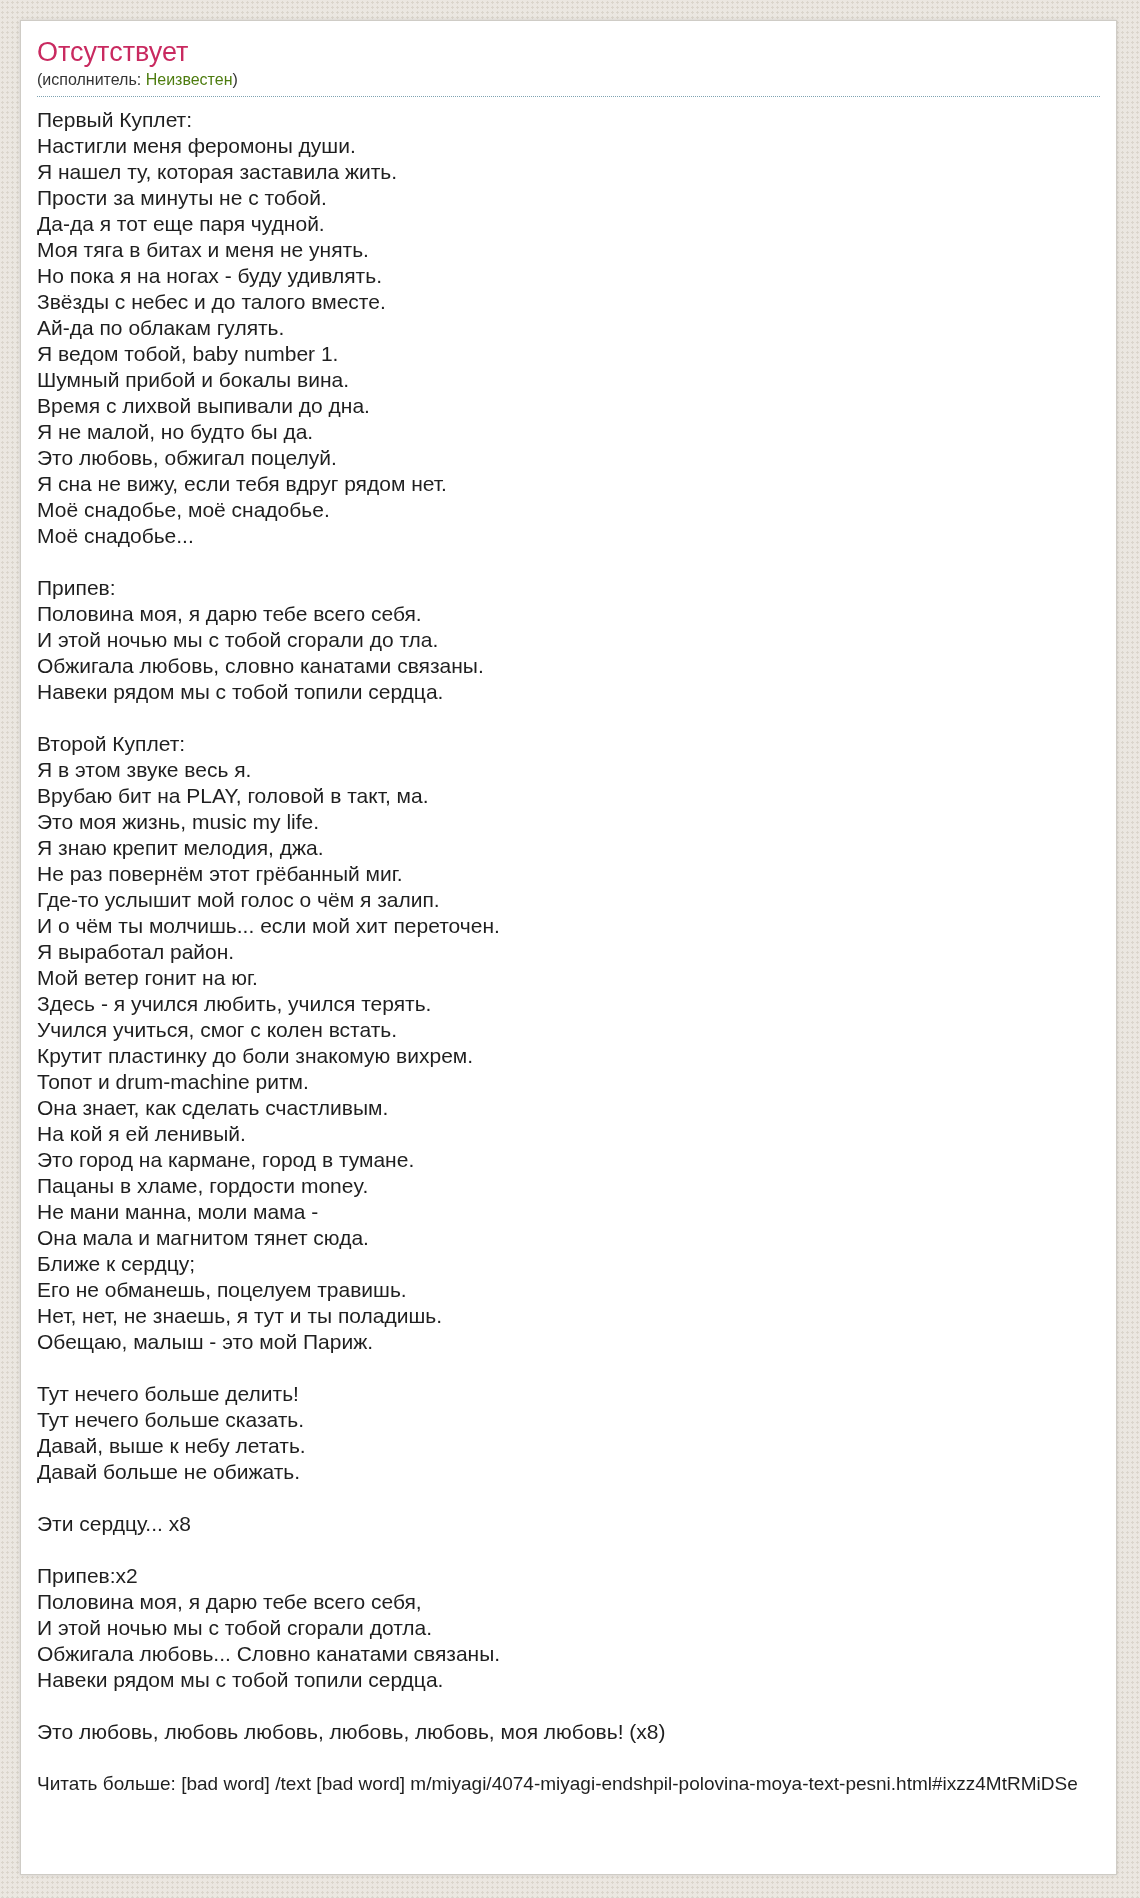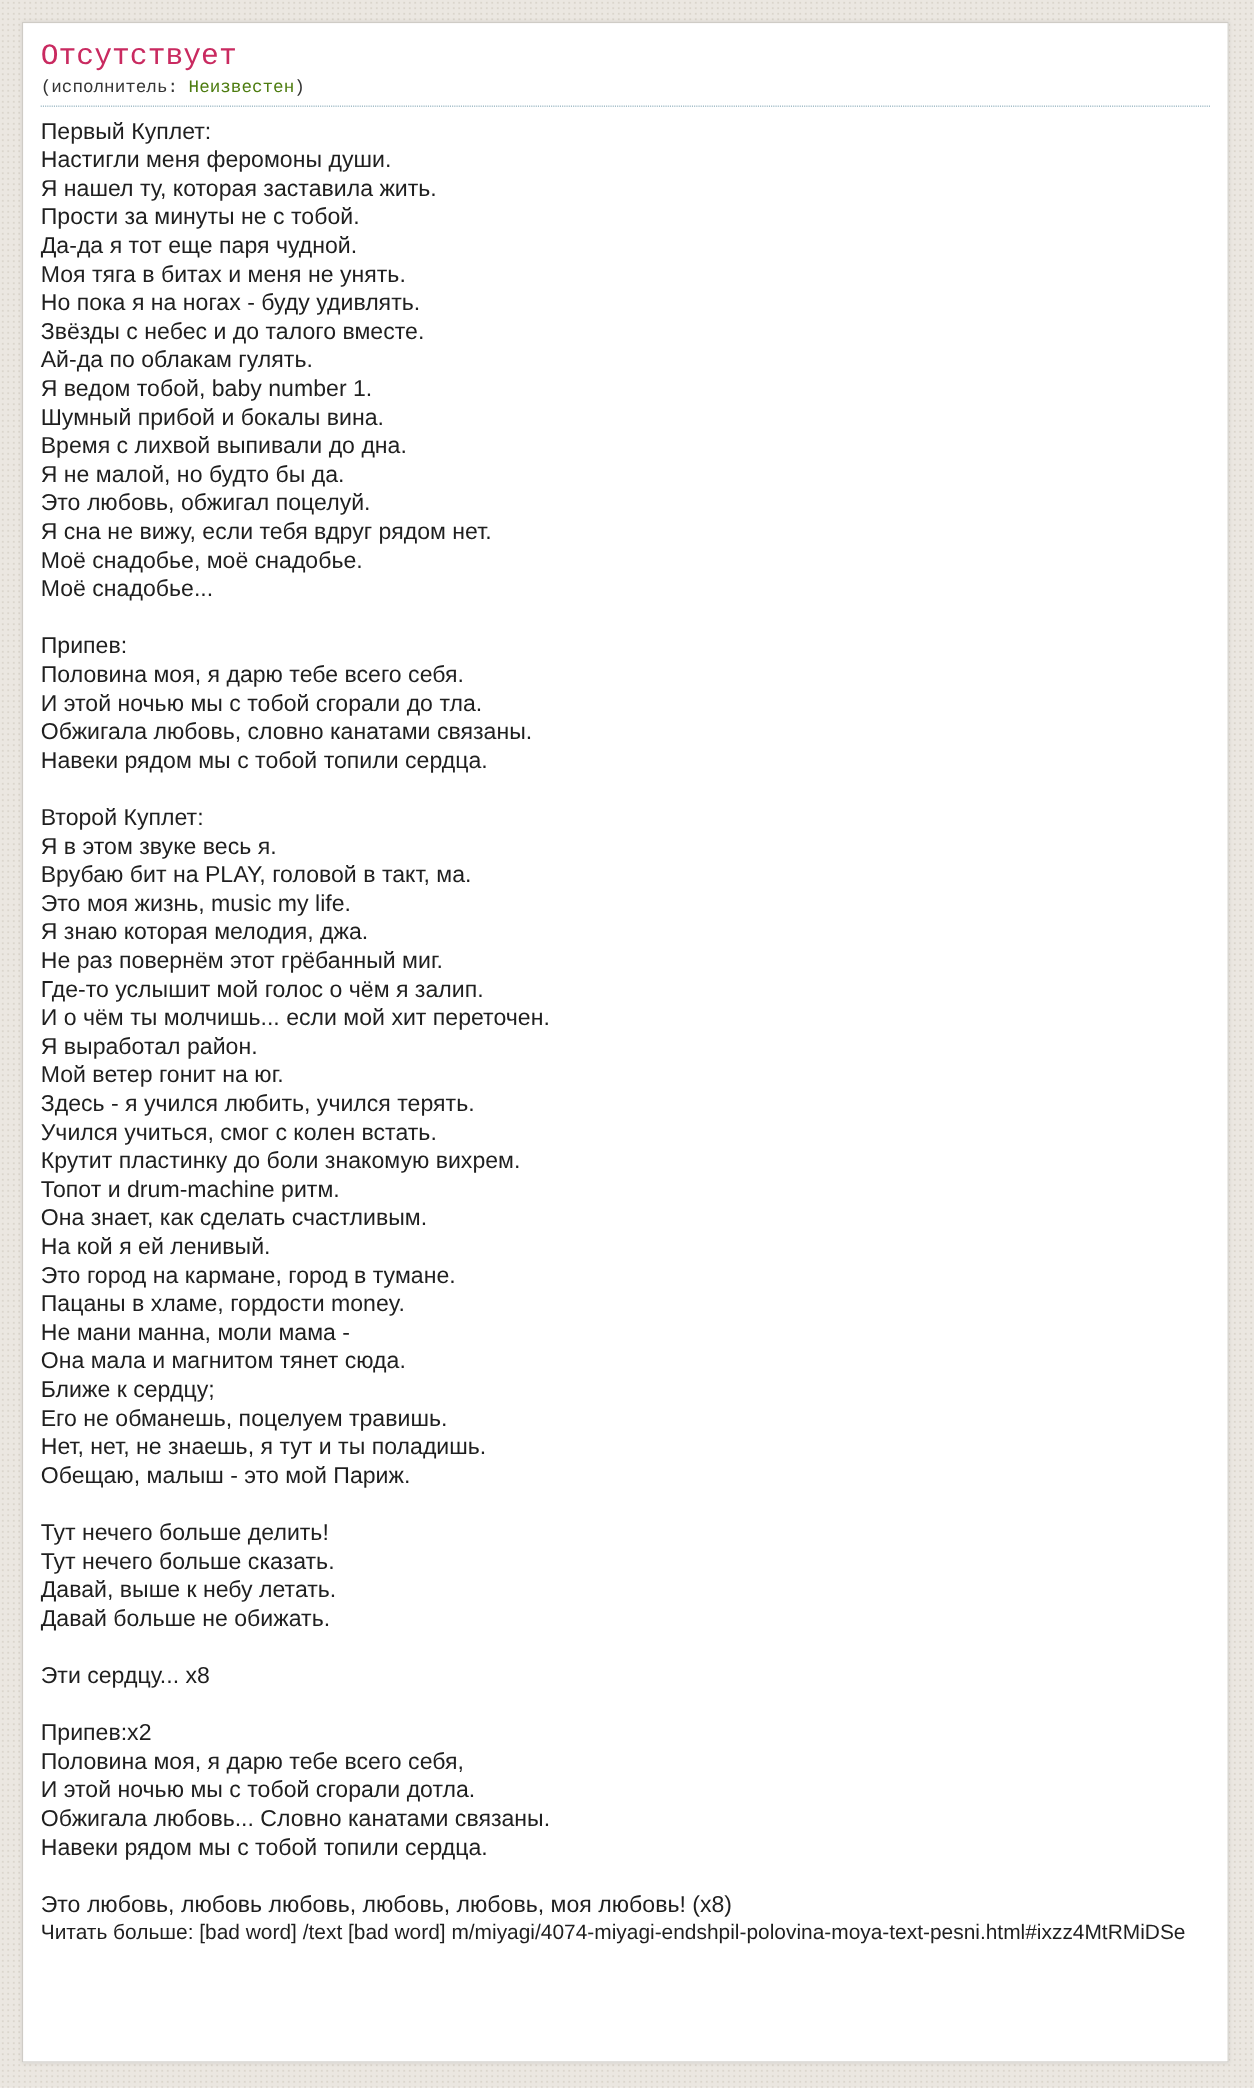--- a/index.html
+++ b/index.html
@@ -23,21 +23,20 @@
     height: 1855px;
     background: #ffffff;
     border: 1px solid #cfccc6;
     box-shadow: 0 0 4px rgba(0,0,0,0.10);
     padding: 14px 16px 28px 16px;
     overflow: hidden;
   }
   .song-header {
     padding-bottom: 5px;
     border-bottom: 1px dotted #7fa3b2;
-    font-family: Liberation Mono, monospace;
   }
   .song-title {
     margin: 0;
     font-size: 27px;
     line-height: 34px;
     font-weight: normal;
     color: #c92a60;
   }
   .artist-line {
     font-size: 16px;
@@ -52,20 +51,21 @@
   .lyrics {
     margin-top: 10px;
     font-size: 21px;
     line-height: 26px;
     color: #1f1f1f;
   }
   .lyric-line {
     white-space: nowrap;
   }
   .read-more {
+    margin-top: 26px;
     margin-right: -16px;
     font-size: 19px;
     line-height: 26px;
     color: #1f1f1f;
     white-space: nowrap;
     overflow: hidden;
   }
 </style>
 </head>
 <body>
@@ -99,21 +99,21 @@
       <div class="lyric-line">Припев:</div>
       <div class="lyric-line">Половина моя, я дарю тебе всего себя.</div>
       <div class="lyric-line">И этой ночью мы с тобой сгорали до тла.</div>
       <div class="lyric-line">Обжигала любовь, словно канатами связаны.</div>
       <div class="lyric-line">Навеки рядом мы с тобой топили сердца.</div>
       <div class="lyric-line">&nbsp;</div>
       <div class="lyric-line">Второй Куплет:</div>
       <div class="lyric-line">Я в этом звуке весь я.</div>
       <div class="lyric-line">Врубаю бит на PLAY, головой в такт, ма.</div>
       <div class="lyric-line">Это моя жизнь, music my life.</div>
-      <div class="lyric-line">Я знаю которая мелодия, джа.</div>
+      <div class="lyric-line">Я знаю крепит мелодия, джа.</div>
       <div class="lyric-line">Не раз повернём этот грёбанный миг.</div>
       <div class="lyric-line">Где-то услышит мой голос о чём я залип.</div>
       <div class="lyric-line">И о чём ты молчишь... если мой хит переточен.</div>
       <div class="lyric-line">Я выработал район.</div>
       <div class="lyric-line">Мой ветер гонит на юг.</div>
       <div class="lyric-line">Здесь - я учился любить, учился терять.</div>
       <div class="lyric-line">Учился учиться, смог с колен встать.</div>
       <div class="lyric-line">Крутит пластинку до боли знакомую вихрем.</div>
       <div class="lyric-line">Топот и drum-machine ритм.</div>
       <div class="lyric-line">Она знает, как сделать счастливым.</div>

